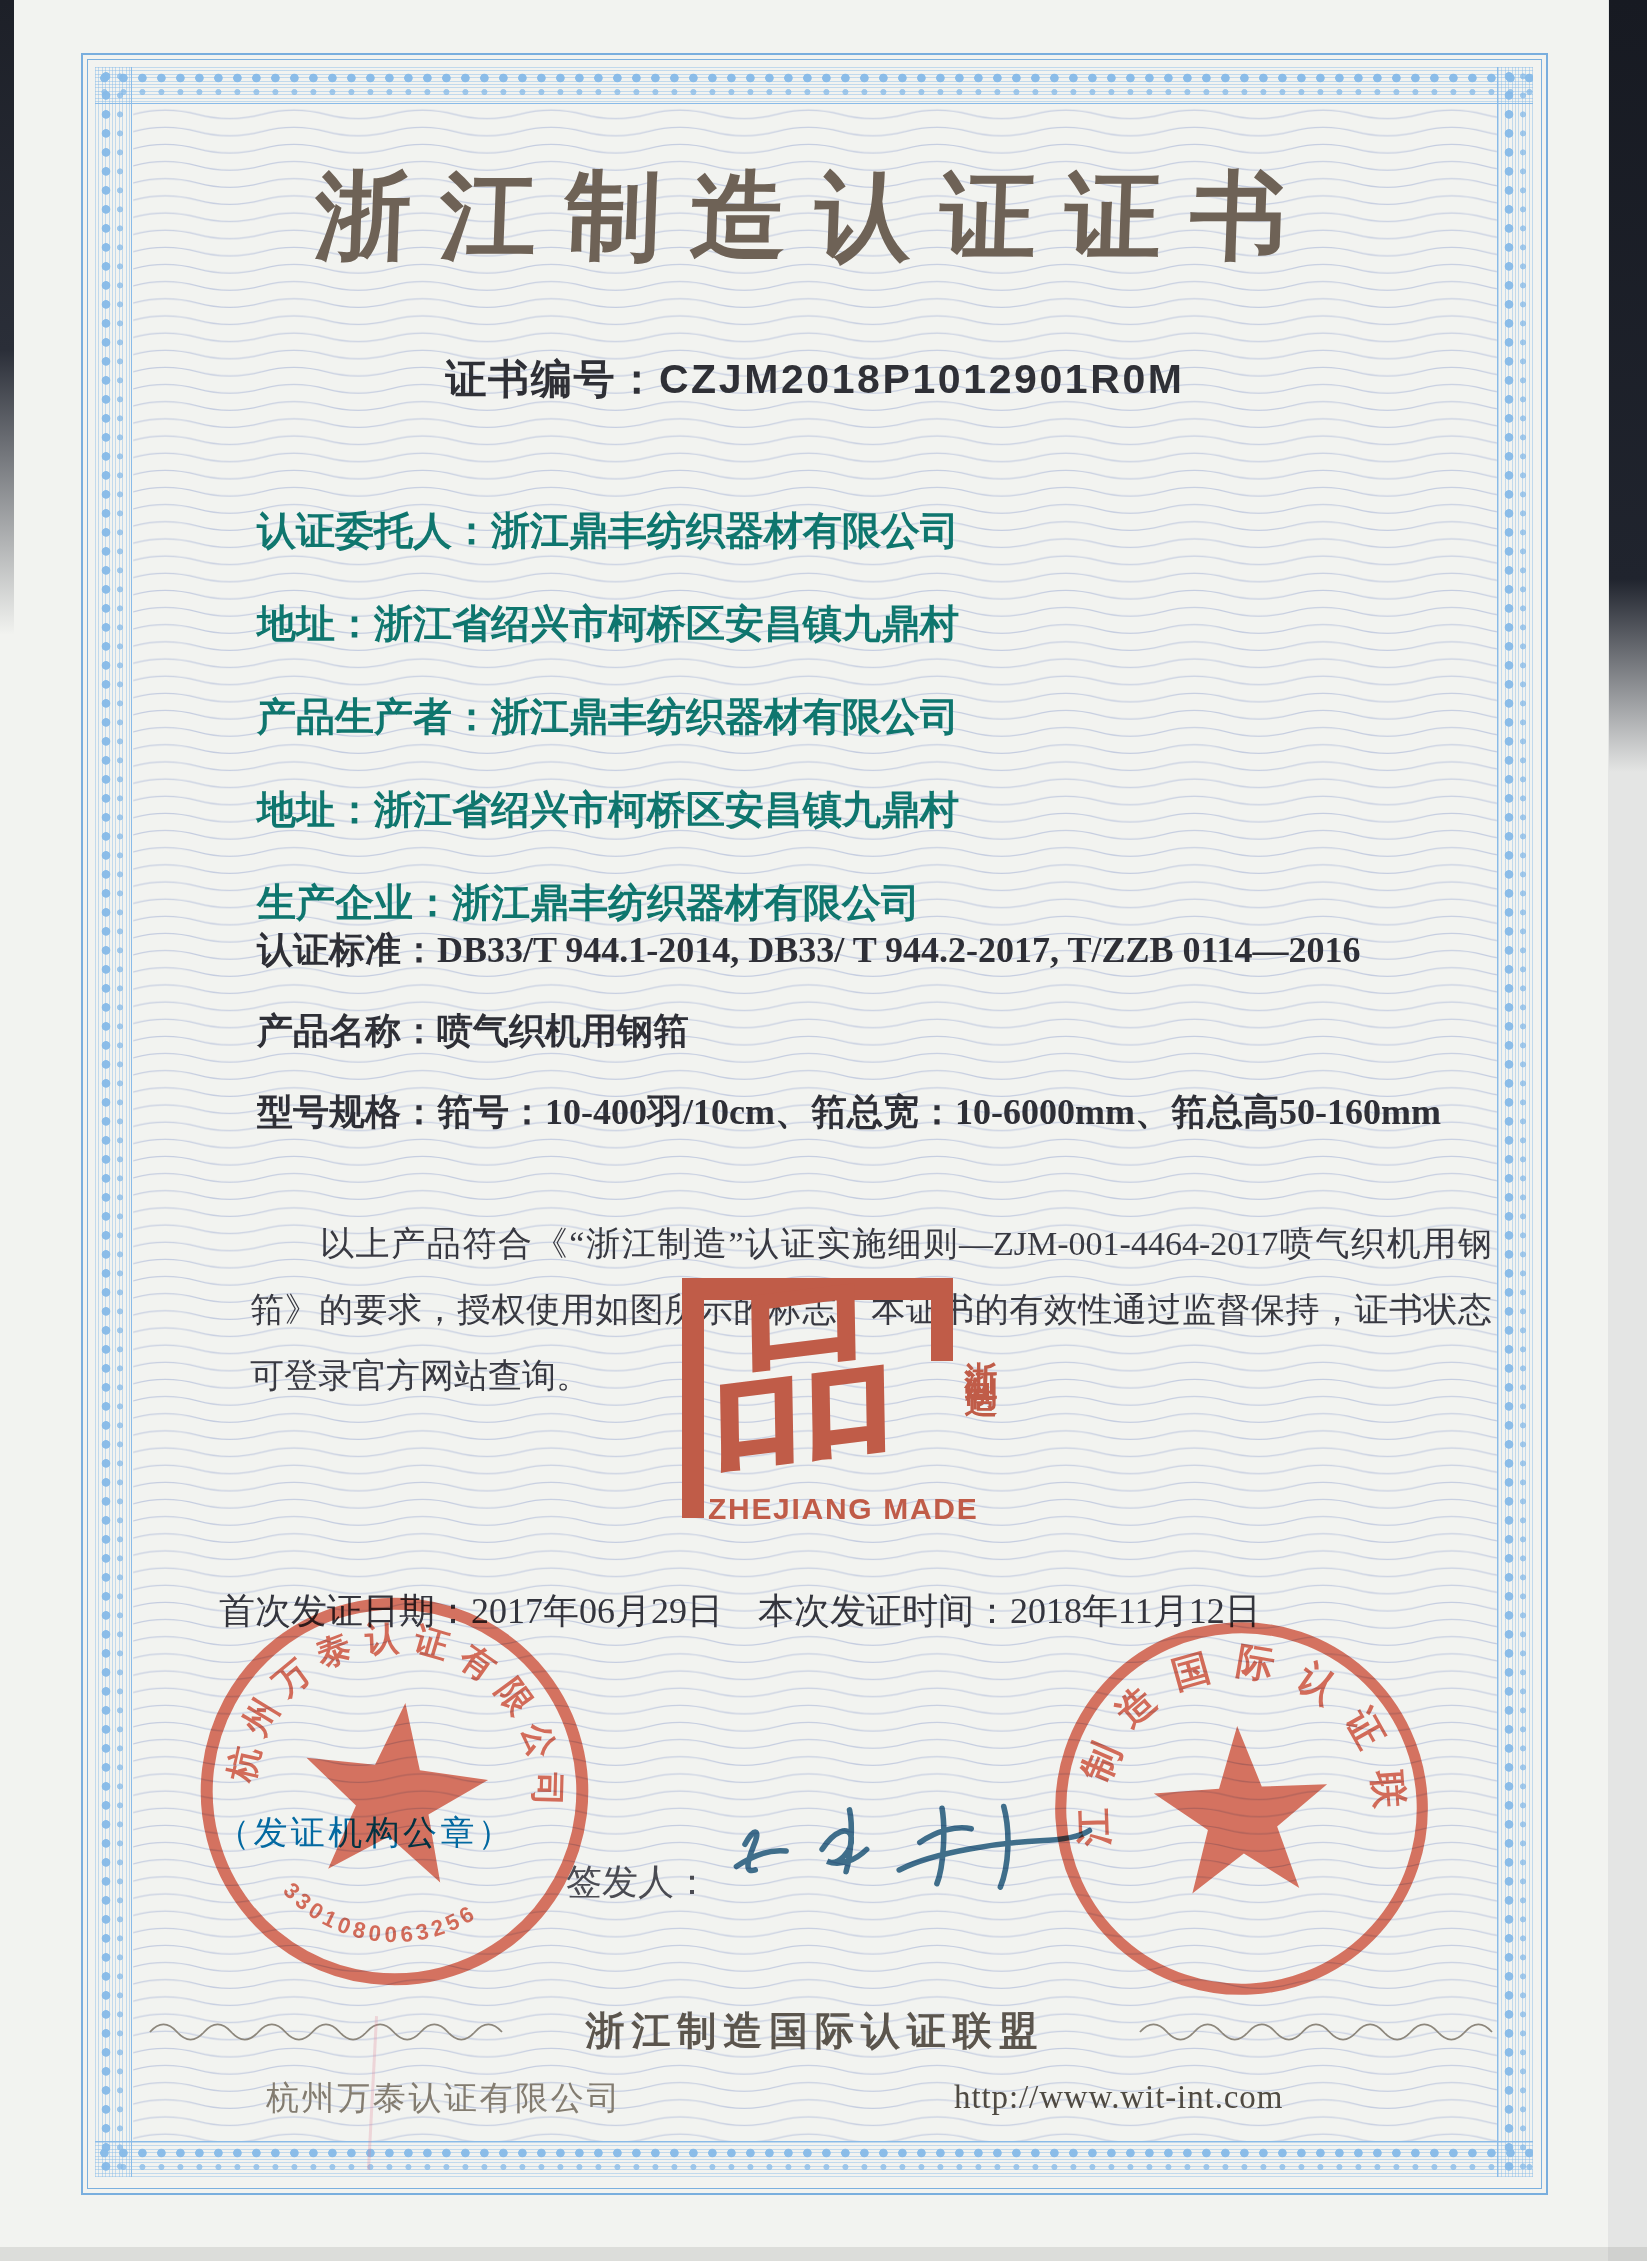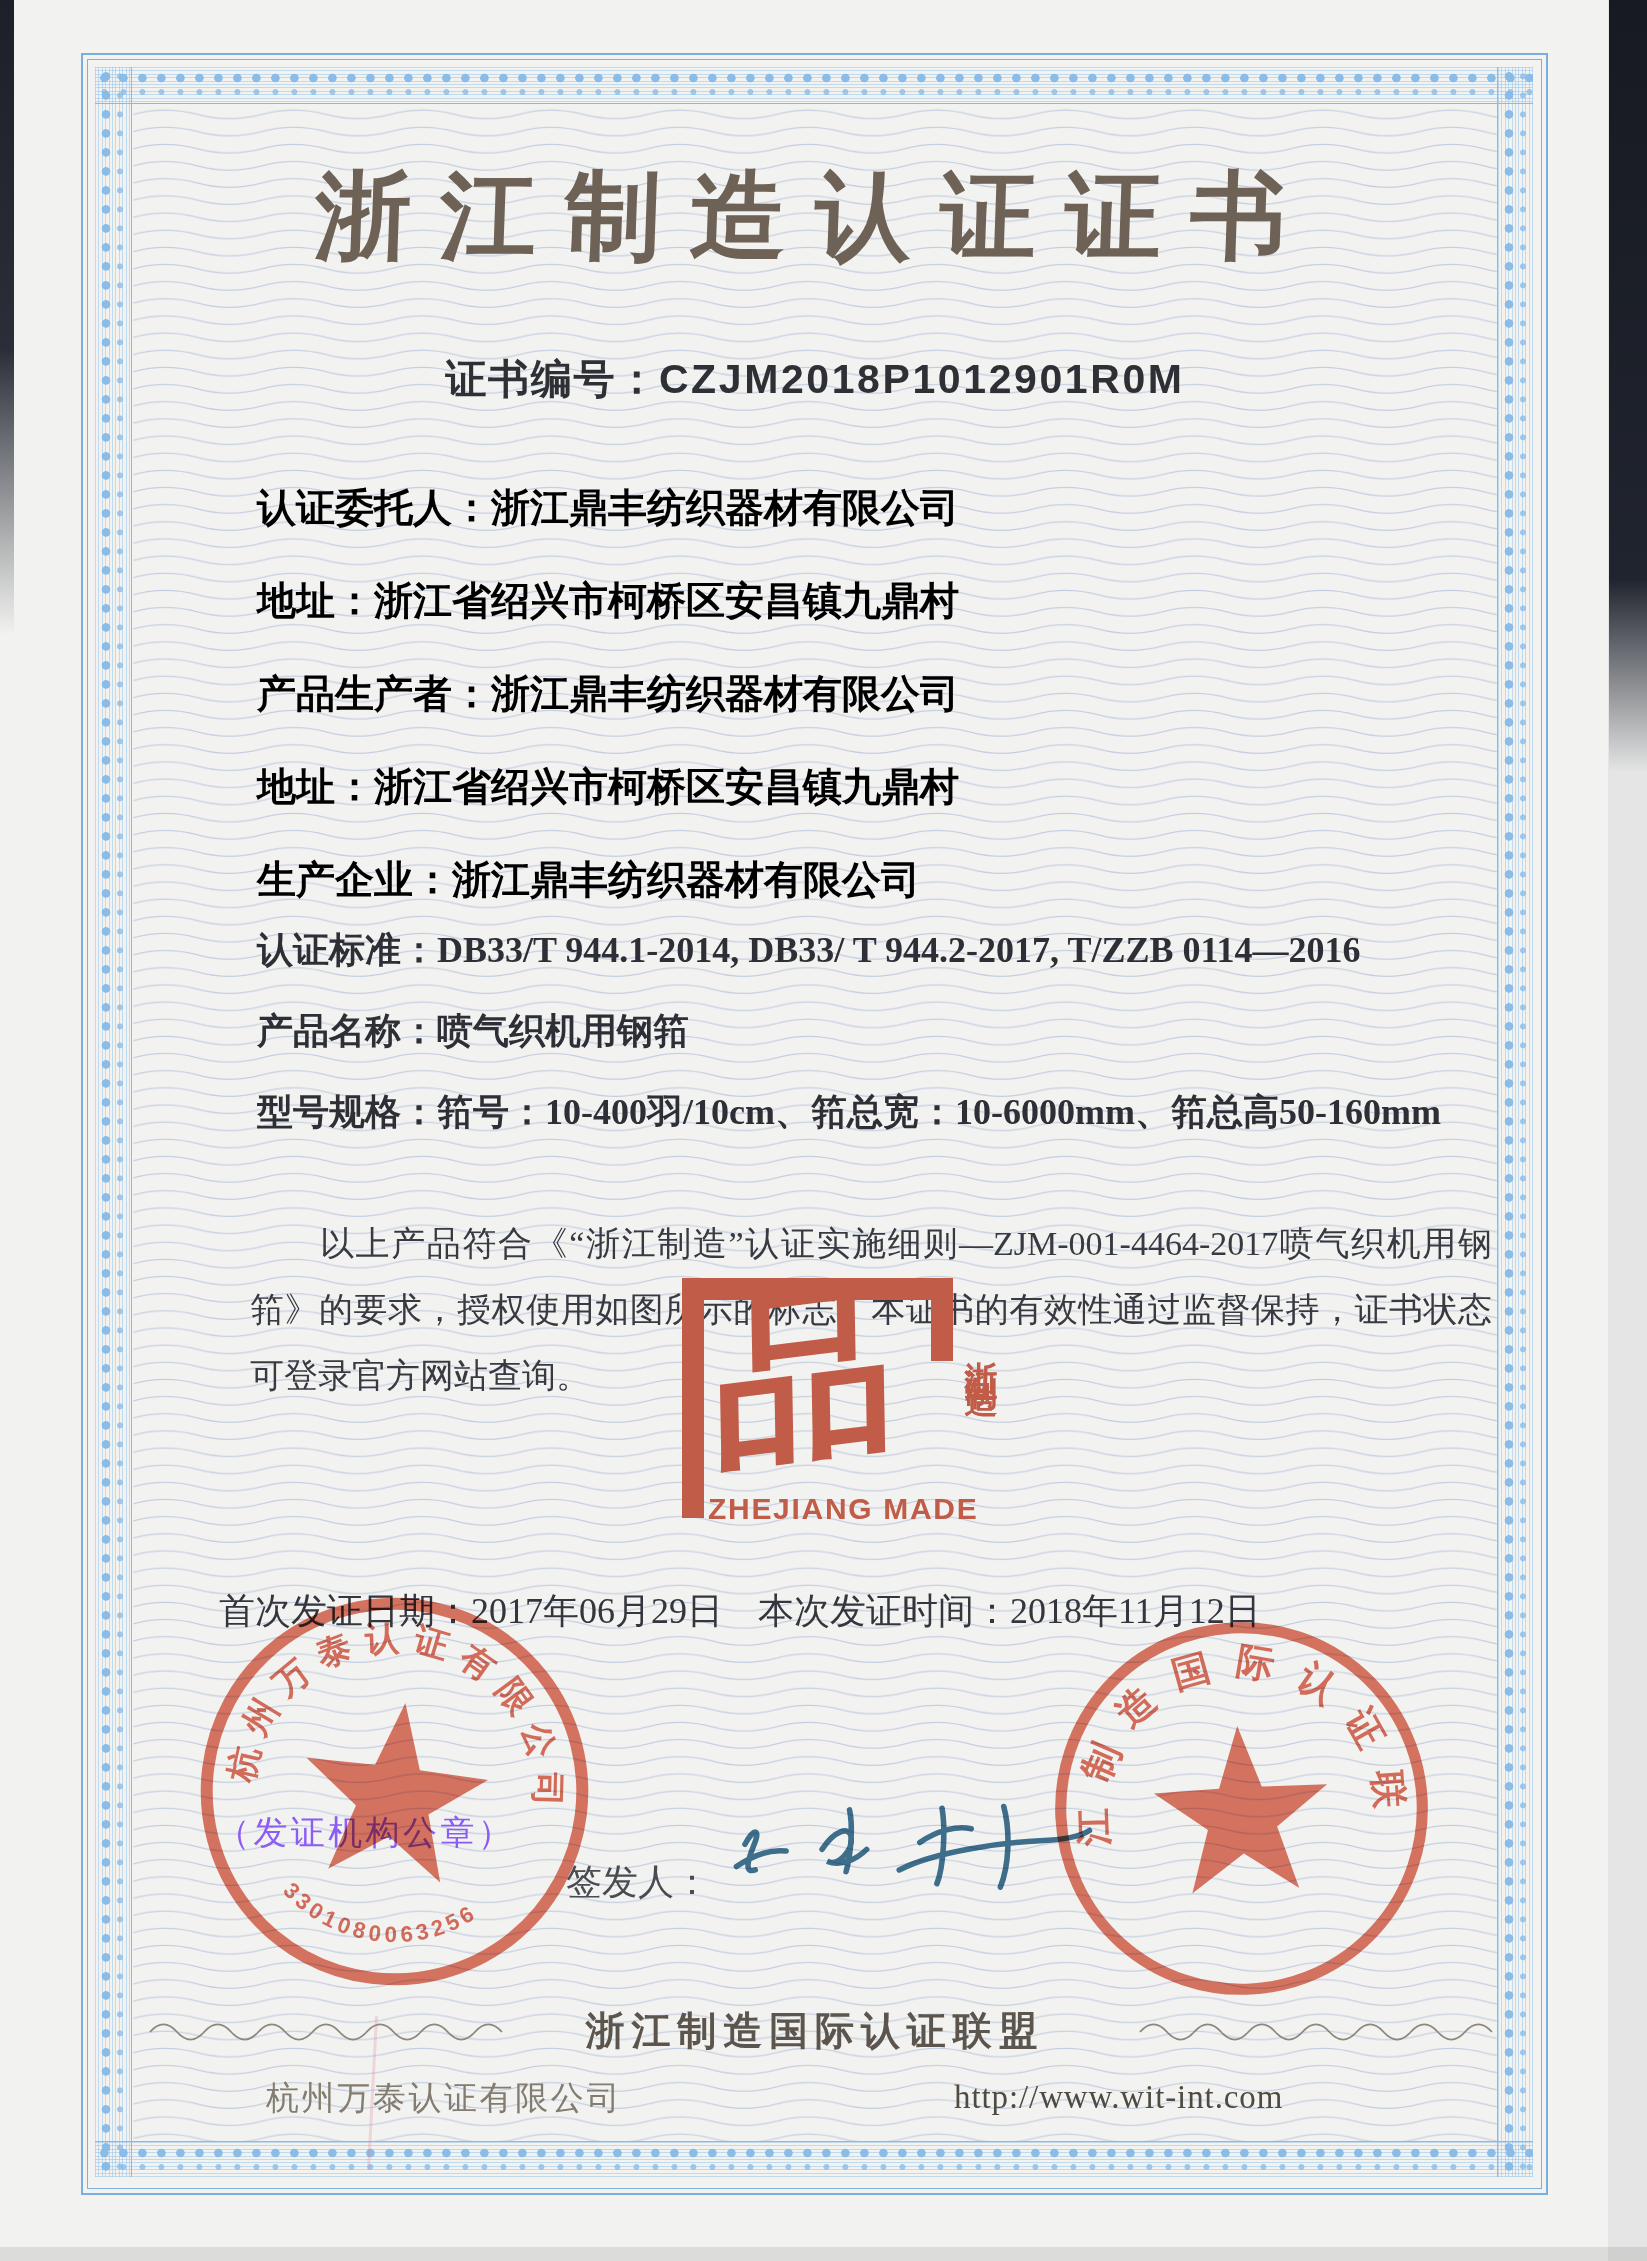--- a/index.html
+++ b/index.html
@@ -43,43 +43,43 @@
   .waves{position:absolute;left:133px;top:105px;width:1364px;height:2036px;}
   
   .abs{position:absolute;}
   .title{left:133px;top:153px;width:1364px;text-align:center;
     font-size:96px;font-weight:700;letter-spacing:29px;color:#6e6256;
     transform:skewX(-2deg);}
   .certno{left:133px;top:352px;width:1364px;text-align:center;
     font-family:"Liberation Sans","DejaVu Sans",sans-serif;font-weight:700;
     font-size:41px;color:#2f3036;letter-spacing:1.7px;}
   .certno .num{font-weight:600;letter-spacing:2.6px;}
-  .parties{left:257px;top:481px;display:flex;flex-direction:column;gap:39px;
-    font-size:39px;font-weight:700;color:#000000;}
+  .parties{left:257px;top:504px;display:flex;flex-direction:column;gap:39px;
+    font-size:39px;font-weight:700;color:#0f766e;}
   .specs{left:257px;top:926px;display:flex;flex-direction:column;gap:32px;
     font-size:36px;font-weight:700;color:#2e2f36;}
   .statement{left:250px;top:1211px;width:1242px;font-size:34px;line-height:66px;
     text-indent:70px;text-align:justify;color:#383941;}
   
   .logo{left:682px;top:1278px;width:326px;height:268px;}
   .logo .bar{position:absolute;background:#c05c48;}
   .logo .bar-top{left:0;top:0;width:271px;height:22px;}
   .logo .bar-right{left:249px;top:0;width:22px;height:83px;}
   .logo .bar-left{left:0;top:0;width:22px;height:240px;}
   .logo .mark{position:absolute;left:31px;top:-5.1px;font-size:182px;line-height:206px;
     color:#c05c48;font-weight:700;transform:rotate(-7deg) skewX(-6deg);}
   .logo .side{position:absolute;left:276px;top:57px;writing-mode:vertical-rl;
     font-size:33px;font-weight:700;letter-spacing:7.7px;color:#c05c48;
     font-family:"Liberation Sans","DejaVu Sans",sans-serif;}
   .logo .cap{position:absolute;left:26px;top:214px;width:300px;font-size:30px;font-weight:700;
     letter-spacing:1.7px;color:#c05c48;font-family:"Liberation Sans","DejaVu Sans",sans-serif;}
   
   .dates{left:219px;top:1587px;display:flex;flex-direction:row;gap:35px;
     font-size:36px;color:#34353d;text-align:center;}
-  .sealnote{left:216px;top:1810px;font-size:34px;color:#8b5cf6;letter-spacing:3.4px;}
+  .sealnote{left:216px;top:1810px;font-size:34px;color:#0369a1;letter-spacing:3.4px;}
   .signer{left:566px;top:1858px;font-size:36px;color:#4a4b52;}
   .sig{left:721px;top:1784px;width:377px;height:129px;mix-blend-mode:multiply;}
   .seal{mix-blend-mode:multiply;opacity:0.92;}
   .seal-left{left:193px;top:1590px;width:403px;height:403px;transform:rotate(7deg);}
   .seal-right{left:1053px;top:1620px;width:377px;height:377px;transform:rotate(-3deg);}
   
   .f-alliance{left:133px;top:2004px;width:1364px;text-align:center;
     font-size:39px;font-weight:700;letter-spacing:6.9px;color:#5b554d;}
   .flourish{position:absolute;top:2021px;width:369px;height:22px;}
   .flourish-l{left:144px;} .flourish-r{left:1134px;}

